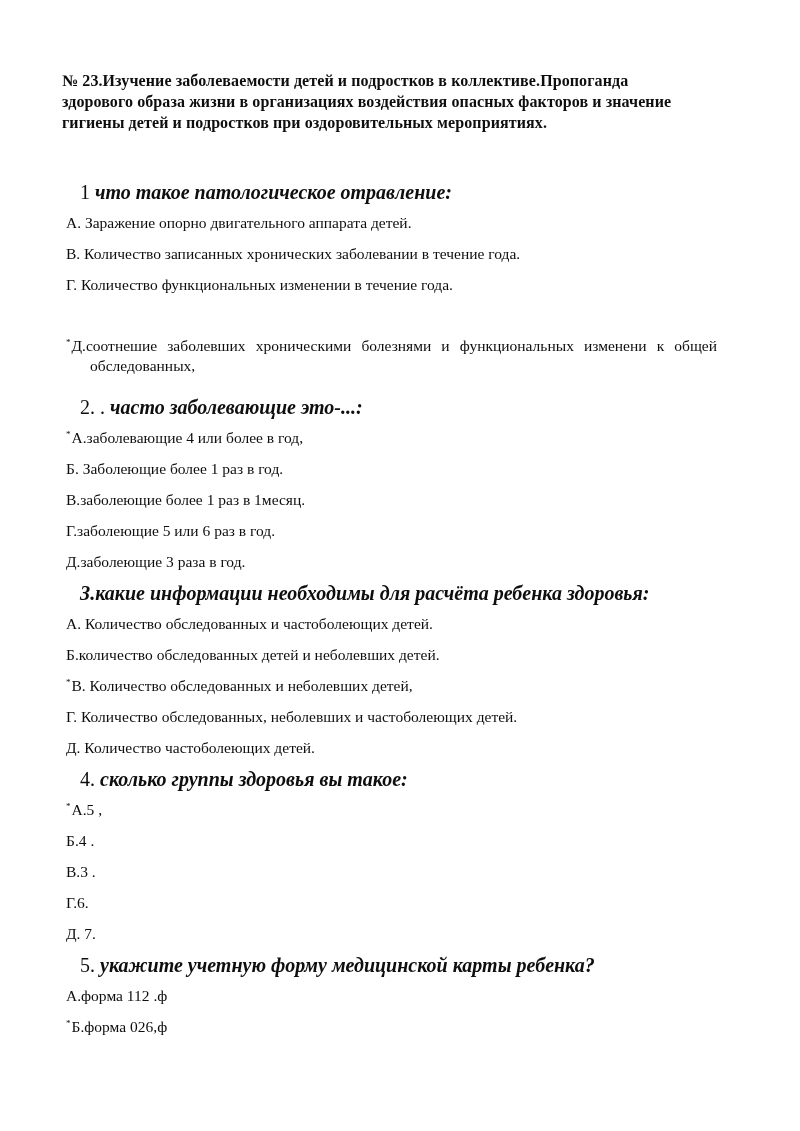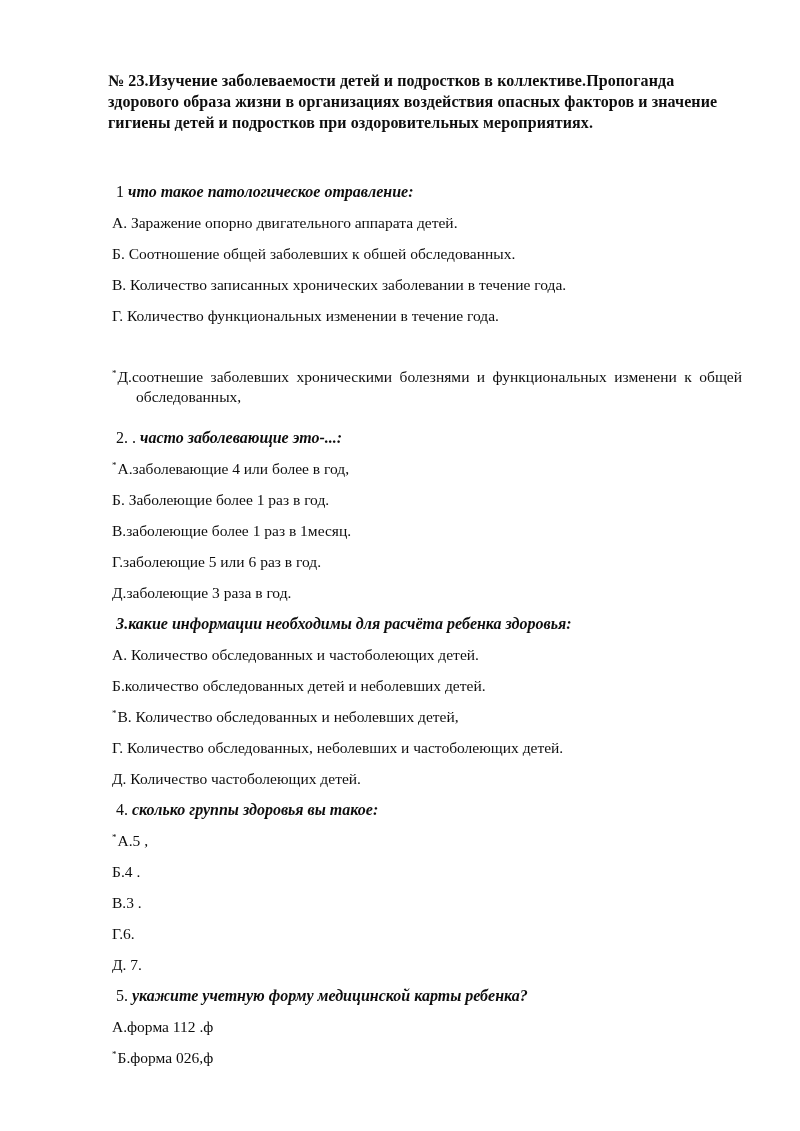--- a/index.html
+++ b/index.html
@@ -9,34 +9,34 @@
     width: 800px;
     height: 1131px;
     overflow: hidden;
     font-family: "Liberation Serif", serif;
     color: #0e0e0e;
   }
   .page {
     box-sizing: border-box;
     width: 800px;
     height: 1003px;
-    padding: 70px 58px 0 106px;
+    padding: 70px 58px 0 60px;
   }
   .doc-title {
     font-weight: bold;
     font-size: 16px;
     line-height: 21px;
     max-width: 612px;
     margin: 0 0 49px 2px;
     letter-spacing: 0.1px;
   }
   .q-header {
-    font-size: 16px;
+    font-size: 20px;
     line-height: 20px;
-    margin: 0 0 11px 10px;
+    margin: 0 0 11px 20px;
   }
   .q-header.gap-top { margin-top: 21px; }
   .q-num {
     font-weight: normal;
     font-style: normal;
   }
   .q-prompt {
     font-weight: bold;
     font-style: italic;
   }
@@ -65,21 +65,20 @@
 </style>
 </head>
 <body>
 
 <div class="page">
 
   <p class="doc-title">№ 23.Изучение заболеваемости детей и подростков в коллективе.Пропоганда здорового образа жизни в организациях воздействия опасных факторов и значение гигиены детей и подростков при оздоровительных мероприятиях.</p>
 
   <p class="q-header"><span class="q-num">1 </span><span class="q-prompt">что такое патологическое отравление:</span></p>
   <p class="option"><sup class="star"></sup><span>А. Заражение опорно двигательного аппарата детей.</span></p>
-  <p class="option"><sup class="star"></sup><span>Б. Соотношение общей заболевших к обшей обследованных.</span></p>
   <p class="option"><sup class="star"></sup><span>В. Количество записанных хронических заболевании в течение года.</span></p>
   <p class="option"><sup class="star"></sup><span>Г. Количество функциональных изменении в течение года.</span></p>
   <p class="option justify hang"><sup class="star">*</sup><span>Д.соотнешие заболевших хроническими болезнями и функциональных изменени к общей обследованных,</span></p>
 
   <p class="q-header gap-top"><span class="q-num">2. . </span><span class="q-prompt">часто заболевающие это-...:</span></p>
   <p class="option"><sup class="star">*</sup><span>А.заболевающие 4 или более в год,</span></p>
   <p class="option"><sup class="star"></sup><span>Б. Заболеющие более 1 раз в год.</span></p>
   <p class="option"><sup class="star"></sup><span>В.заболеющие более 1 раз в 1месяц.</span></p>
   <p class="option"><sup class="star"></sup><span>Г.заболеющие 5 или 6 раз в год.</span></p>
   <p class="option"><sup class="star"></sup><span>Д.заболеющие 3 раза в год.</span></p>

